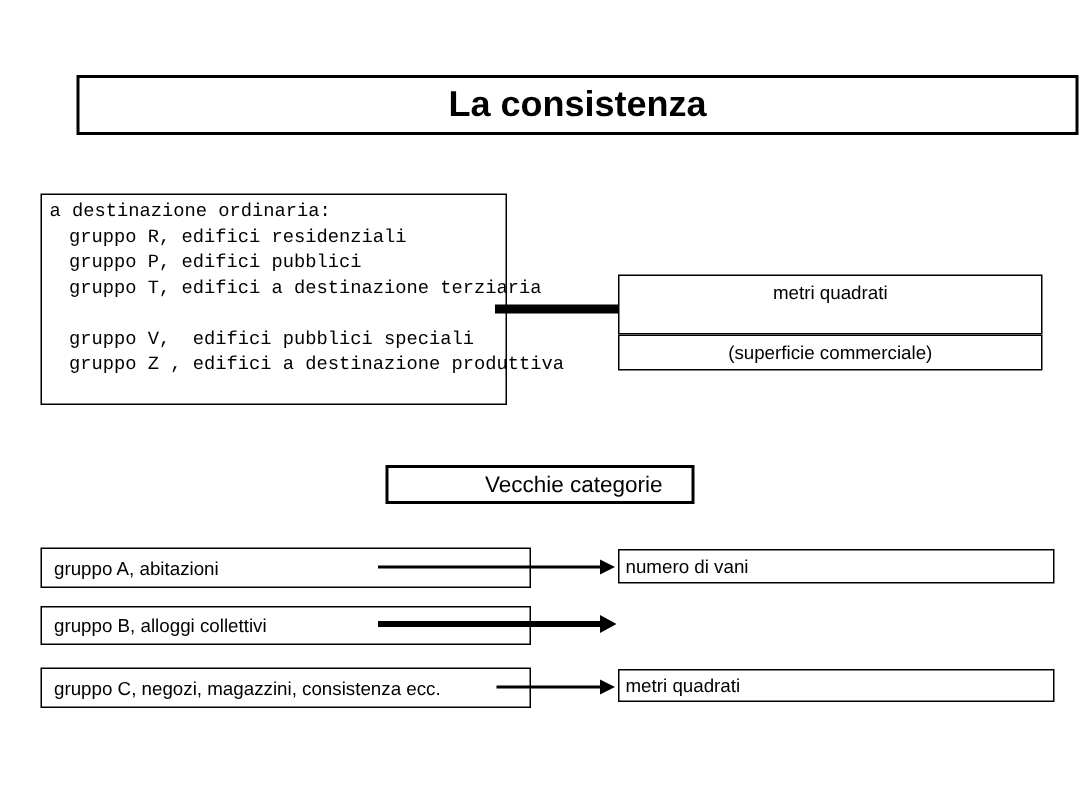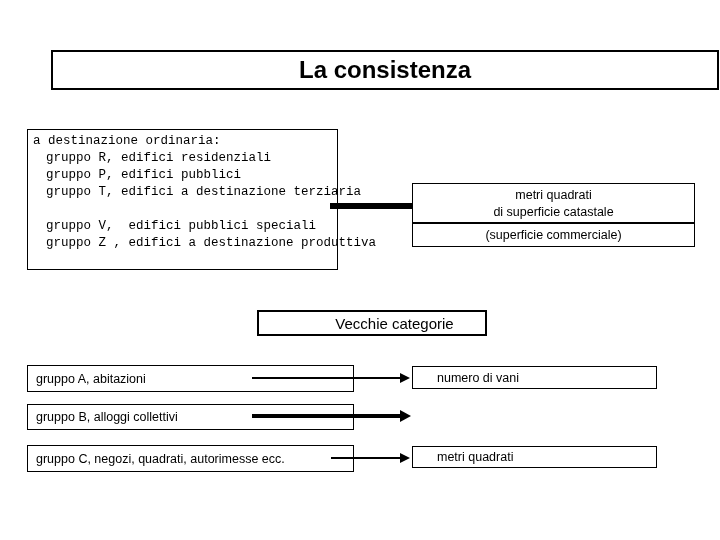--- a/index.html
+++ b/index.html
@@ -11,33 +11,33 @@
     position:absolute; background:#ffffff; border:1px solid #000000;
     box-sizing:border-box;
   }
   .b2 { border-width:2px; }
   .center { display:flex; align-items:center; justify-content:center; }
   .vcenter { display:flex; align-items:center;text-align:center; }
 
   .title-box { left:27px; top:50px; width:668px; height:40px;
     font-size:24px; font-weight:bold;margin-left:24px; }
   .nuove-heading { left:203px; top:98px; width:314px; height:27px; font-size:15px; }
-  .vecchie-heading { left:257px; top:310px; width:230px; height:26px; font-size:15px;padding-left:45px; }
+  .vecchie-heading { left:257px; top:310px; width:206px; height:26px; font-size:15px;padding-left:45px; }
 
   .content-box { left:27px; top:129px; width:311px; height:141px;
     padding:3px 4px 0 5px; font-size:12.5px;font-family:Liberation Mono, monospace; }
   .content-box .line { white-space:pre; height:17px; line-height:17px; }
   .content-box .indent { padding-left:13px; }
 
   .right-top { left:412px; top:183px; width:283px; height:40px;
     font-size:12.5px; line-height:17px; text-align:center; padding-top:3px; }
   .right-bottom { left:412px; top:223px; width:283px; height:24px; font-size:12.5px; }
 
   .row-left { left:27px; width:327px; height:27px; padding-left:8px; font-size:12.5px; }
-  .row-right { left:412px; width:245px; height:23px; padding-left:24px; font-size:12.5px; }
+  .row-right { left:412px; width:291px; height:23px; padding-left:4px; font-size:12.5px; }
   .r1l { top:365px; } .r1r { top:366px; }
   .r2l { top:404px; height:26px; } .r2r { top:406px; }
   .r3l { top:445px; } .r3r { top:446px; height:22px; }
 
   .shaft { position:absolute; background:#000000; }
   .head { position:absolute; width:0; height:0;
     border-top-color:transparent !important; border-bottom-color:transparent !important; }
 
   .big-shaft { left:330px; top:203px; width:84px; height:6px; }
   .big-head  { left:413px; top:198px;
@@ -73,21 +73,20 @@
     <div class="line"></div>
     <div class="line indent">gruppo V,  edifici pubblici speciali</div>
     <div class="line indent">gruppo Z , edifici a destinazione produttiva</div>
   </div>
 
   <div class="shaft big-shaft"></div>
   <div class="head  big-head"></div>
 
   <div class="box right-top">
     <div>metri quadrati</div>
-    <div>di superficie catastale</div>
   </div>
   <div class="box right-bottom center">
     <span>(superficie commerciale)</span>
   </div>
 
   <div class="box b2 vecchie-heading center">
     <span>Vecchie categorie</span>
   </div>
 
   <div class="box row-left r1l vcenter">
@@ -99,21 +98,21 @@
     <span>numero di vani</span>
   </div>
 
   <div class="box row-left r2l vcenter">
     <span>gruppo B, alloggi collettivi</span>
   </div>
   <div class="shaft a2-shaft"></div>
   <div class="head  a2-head"></div>
 
   <div class="box row-left r3l vcenter">
-    <span>gruppo C, negozi, quadrati, autorimesse ecc.</span>
+    <span>gruppo C, negozi, magazzini, consistenza ecc.</span>
   </div>
   <div class="shaft a3-shaft"></div>
   <div class="head  a3-head"></div>
   <div class="box row-right r3r vcenter">
     <span>metri quadrati</span>
   </div>
 
 </div>
 
 </body></html>

